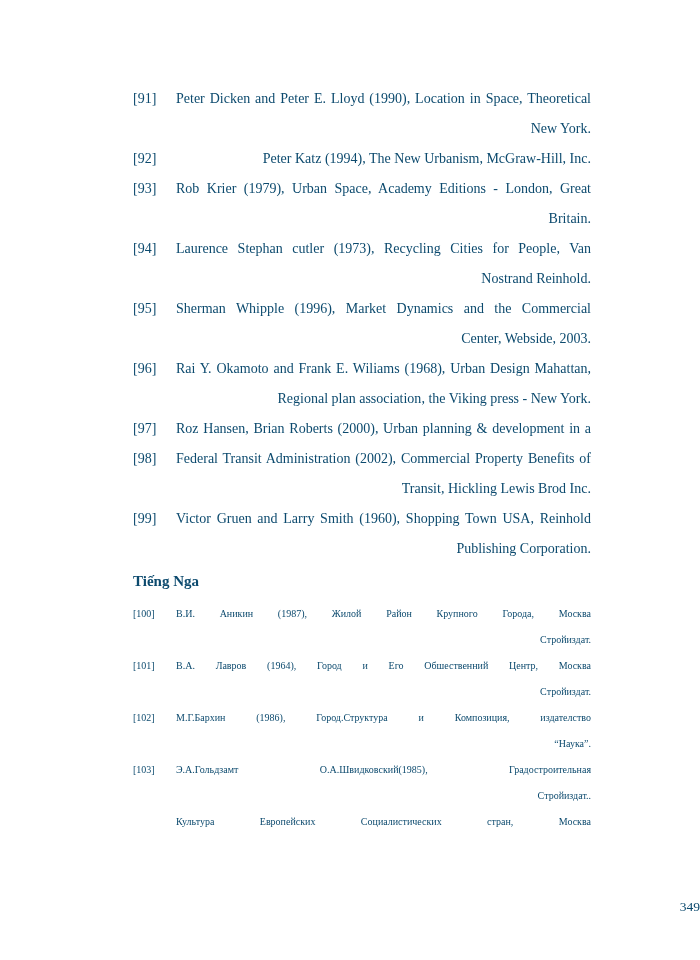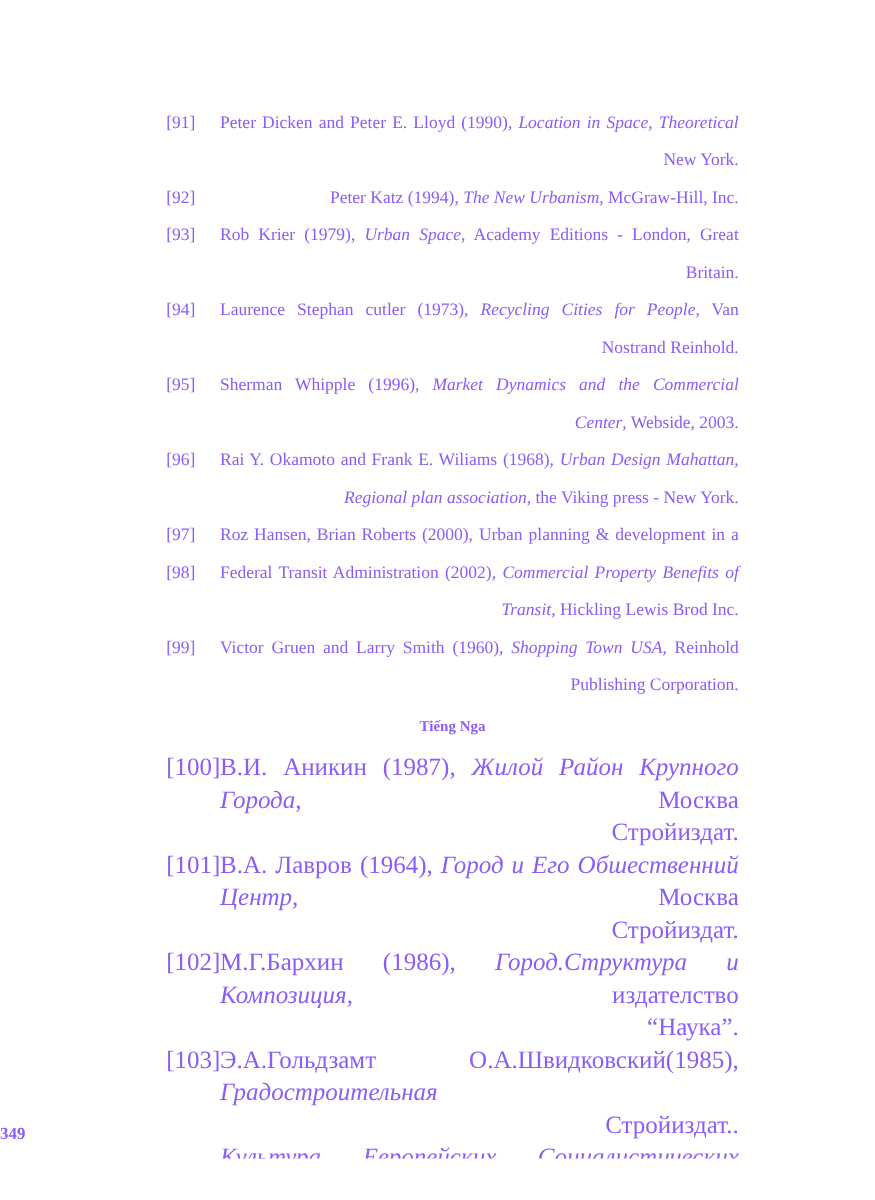--- a/index.html
+++ b/index.html
@@ -5,75 +5,72 @@
   html, body {
     margin: 0;
     padding: 0;
     background: #ffffff;
   }
   .page {
     position: relative;
     width: 700px;
     height: 927px;
     background: #ffffff;
-    color: #8b5cf6;
+    color: #0c4a6e;
     font-family: "Liberation Serif", "DejaVu Serif", serif;
     overflow: hidden;
   }
   .content {
     position: absolute;
     left: 133px;
     top: 84px;
     width: 458px;
   }
   .entry {
     position: relative;
     padding-left: 43px;
   }
   .entry.en {
     font-size: 14px;
     line-height: 30px;
   }
   .entry.ru {
-    font-size: 20px;
+    font-size: 10px;
     line-height: 26px;
   }
   .ref-num {
     position: absolute;
     left: 0;
     top: 0;
   }
   .line {
     text-align: right;
     white-space: normal;
   }
   .line.j {
     text-align: justify;
     text-align-last: justify;
     -moz-text-align-last: justify;
   }
   .it {
-    font-style: italic;
   }
   .section-heading {
     font-weight: bold;
-    font-size: 12px;
+    font-size: 15px;
     line-height: 21px;
     margin: 7px 0 9px 0;
-    text-align: center;
   }
   .page-number {
     position: absolute;
     left: 0;
     right: 0;
     top: 898px;
-    text-align: left;
+    text-align: right;
     font-size: 13.5px;
     line-height: 18px;
-    font-weight: bold;
   }
 </style>
 </head>
 <body>
 
 <div class="page">
   <div class="content" id="mount">
       <div class="entry en">
         <span class="ref-num">[91]</span>
         <div class="line j"><span class="rm">Peter Dicken and Peter E. Lloyd (1990), </span><span class="it">Location in Space, Theoretical</span></div>

